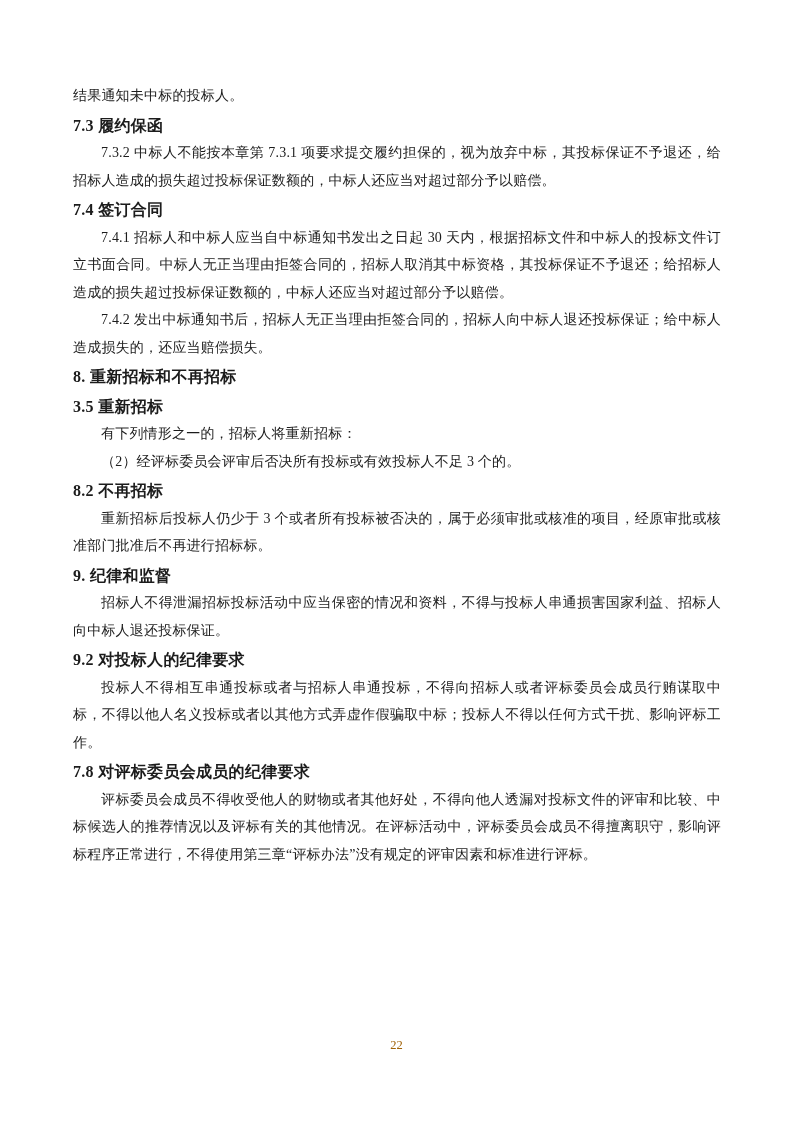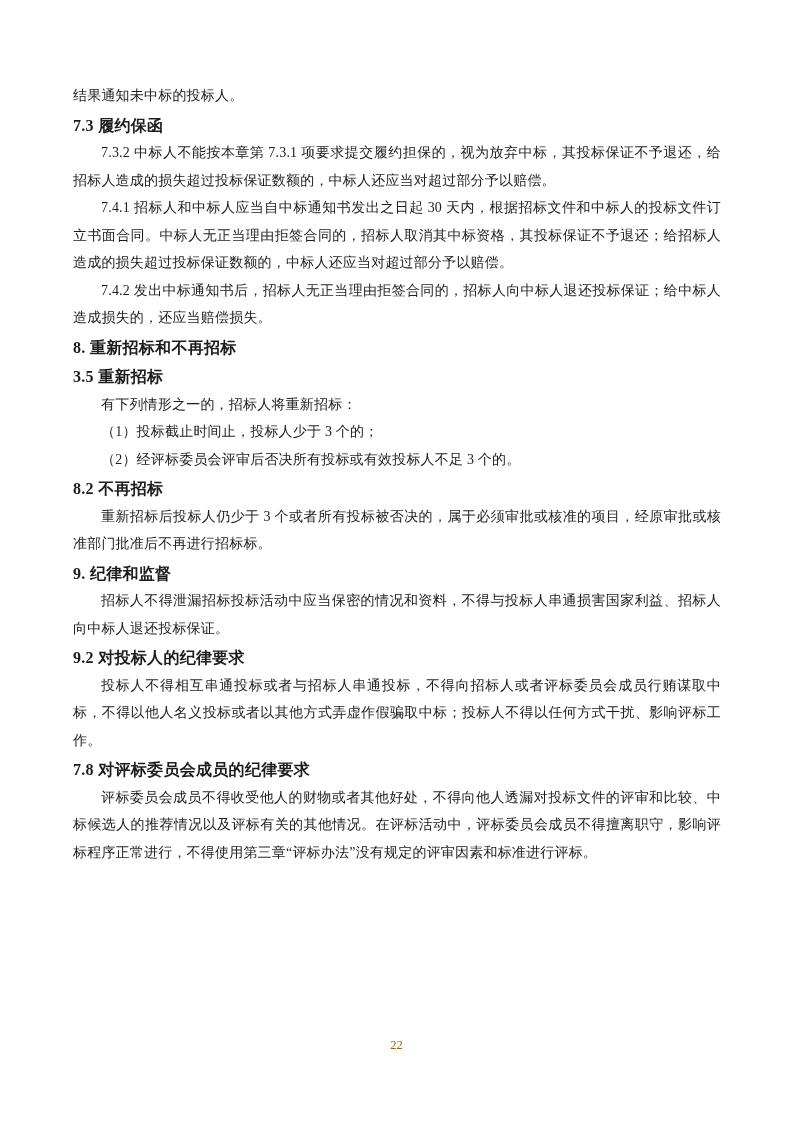--- a/index.html
+++ b/index.html
@@ -54,26 +54,26 @@
   }
 </style>
 </head>
 <body>
 
 <div class="page">
   <div class="content">
       <p class="para">结果通知未中标的投标人。</p>
       <p class="heading">7.3 履约保函</p>
       <p class="para indent">7.3.2 中标人不能按本章第 7.3.1 项要求提交履约担保的，视为放弃中标，其投标保证不予退还，给招标人造成的损失超过投标保证数额的，中标人还应当对超过部分予以赔偿。</p>
+      <p class="heading">7.4 签订合同</p>
       <p class="para indent">7.4.1 招标人和中标人应当自中标通知书发出之日起 30 天内，根据招标文件和中标人的投标文件订立书面合同。中标人无正当理由拒签合同的，招标人取消其中标资格，其投标保证不予退还；给招标人造成的损失超过投标保证数额的，中标人还应当对超过部分予以赔偿。</p>
       <p class="para indent">7.4.2 发出中标通知书后，招标人无正当理由拒签合同的，招标人向中标人退还投标保证；给中标人造成损失的，还应当赔偿损失。</p>
       <p class="heading">8. 重新招标和不再招标</p>
       <p class="heading">3.5 重新招标</p>
       <p class="para indent">有下列情形之一的，招标人将重新招标：</p>
-      <p class="para indent">（1）投标截止时间止，投标人少于 3 个的；</p>
       <p class="para indent">（2）经评标委员会评审后否决所有投标或有效投标人不足 3 个的。</p>
       <p class="heading">8.2 不再招标</p>
       <p class="para indent">重新招标后投标人仍少于 3 个或者所有投标被否决的，属于必须审批或核准的项目，经原审批或核准部门批准后不再进行招标标。</p>
       <p class="heading">9. 纪律和监督</p>
       <p class="para indent">招标人不得泄漏招标投标活动中应当保密的情况和资料，不得与投标人串通损害国家利益、招标人向中标人退还投标保证。</p>
       <p class="heading">9.2 对投标人的纪律要求</p>
       <p class="para indent">投标人不得相互串通投标或者与招标人串通投标，不得向招标人或者评标委员会成员行贿谋取中标，不得以他人名义投标或者以其他方式弄虚作假骗取中标；投标人不得以任何方式干扰、影响评标工作。</p>
       <p class="heading">7.8 对评标委员会成员的纪律要求</p>
       <p class="para indent">评标委员会成员不得收受他人的财物或者其他好处，不得向他人透漏对投标文件的评审和比较、中标候选人的推荐情况以及评标有关的其他情况。在评标活动中，评标委员会成员不得擅离职守，影响评标程序正常进行，不得使用第三章“评标办法”没有规定的评审因素和标准进行评标。</p>
     </div>

